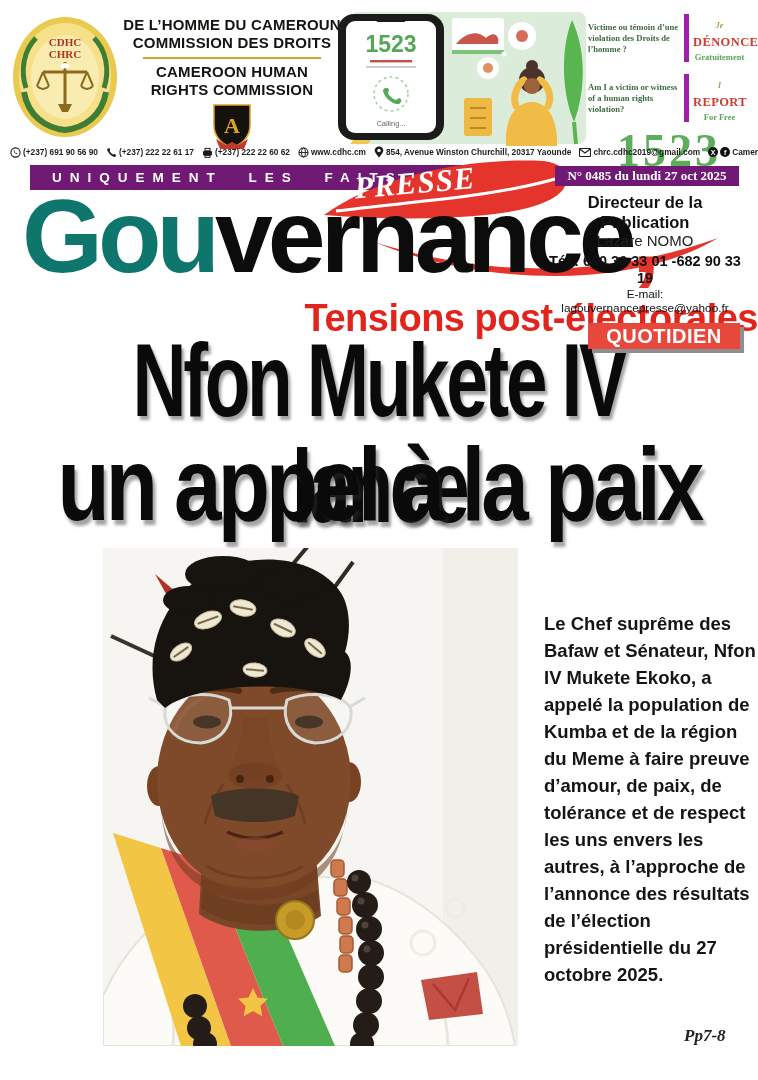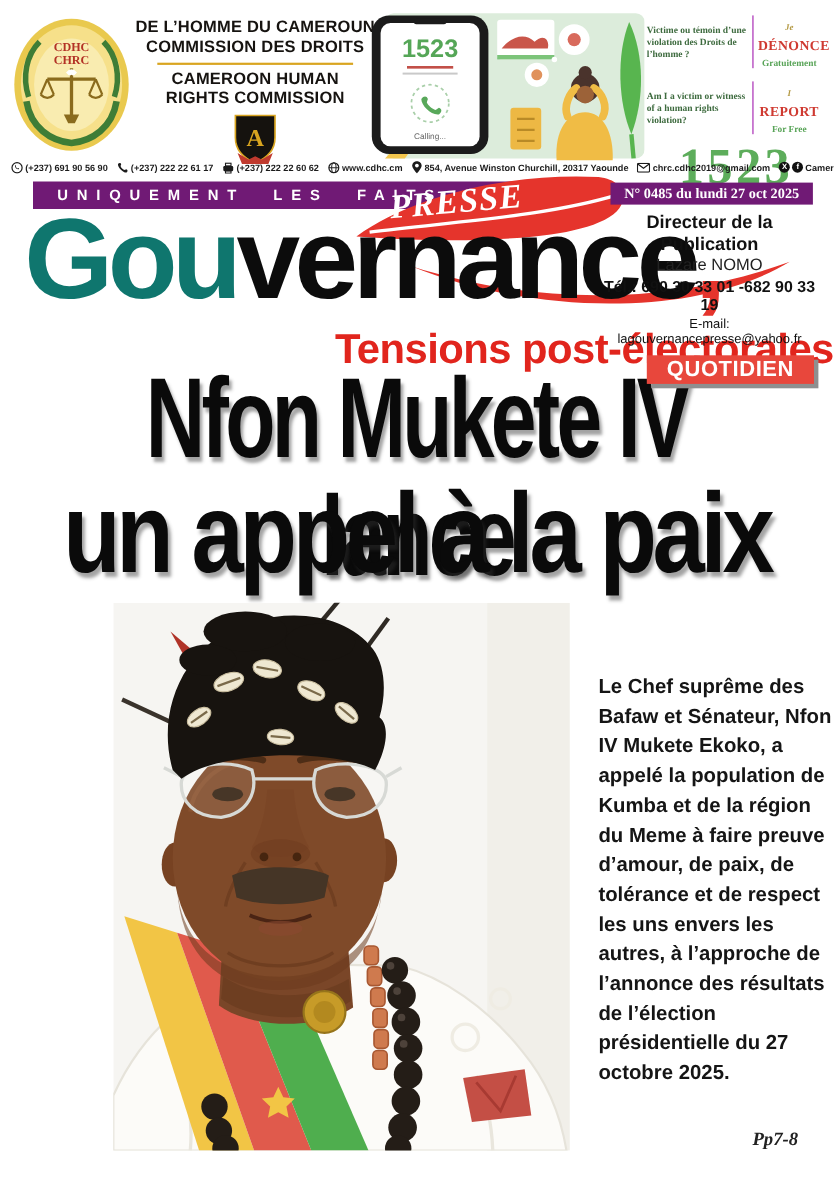--- a/index.html
+++ b/index.html
@@ -8,21 +8,21 @@
   .abs{position:absolute;}
 
   
   .banner{position:absolute;left:8px;top:6px;width:742px;height:160px;background:#fff;}
   .orgblock{position:absolute;left:112px;top:10px;width:224px;text-align:center;color:#161310;}
   .org-line{font-weight:bold;font-size:15px;line-height:18px;letter-spacing:.2px;}
   .org-div{width:178px;height:2px;background:#d9a520;margin:5px auto 4px;}
   .cta{position:absolute;left:580px;top:8px;width:162px;}
   .cta-grid{display:grid;grid-template-columns:92px 62px;column-gap:4px;row-gap:12px;align-items:center;}
   .q{font-family:"Liberation Serif",serif;font-weight:bold;font-size:8.6px;line-height:11px;color:#3e6b3f;text-align:left;}
-  .cta-col{border-left:1px solid #a21caf;padding-left:4px;text-align:center;}
+  .cta-col{border-left:5px solid #a21caf;padding-left:4px;text-align:center;}
   .cta-pre{font-family:"Liberation Serif",serif;font-style:italic;font-weight:bold;font-size:8px;color:#b49a45;display:inline;}
   .cta-big{font-family:"Liberation Serif",serif;font-weight:bold;font-size:12.5px;color:#cf3a31;letter-spacing:.4px;display:inline;}
   .cta-sub{font-family:"Liberation Serif",serif;font-weight:bold;font-size:8.5px;color:#59a458;margin-top:2px;}
   .hotline{font-family:"Liberation Serif",serif;font-weight:bold;font-size:46px;line-height:42px;
            color:#5dad5b;text-align:center;letter-spacing:3px;margin-top:8px;}
   .strip{position:absolute;left:2px;top:140px;width:738px;display:flex;gap:8px;align-items:center;
          font-size:8.3px;font-weight:bold;color:#1c1c1c;white-space:nowrap;}
   .strip .it{display:flex;align-items:center;gap:2px;}
   .soc{width:10px;height:10px;border-radius:50%;background:#111;color:#fff;font-size:7px;font-weight:bold;
        display:inline-flex;align-items:center;justify-content:center;}

